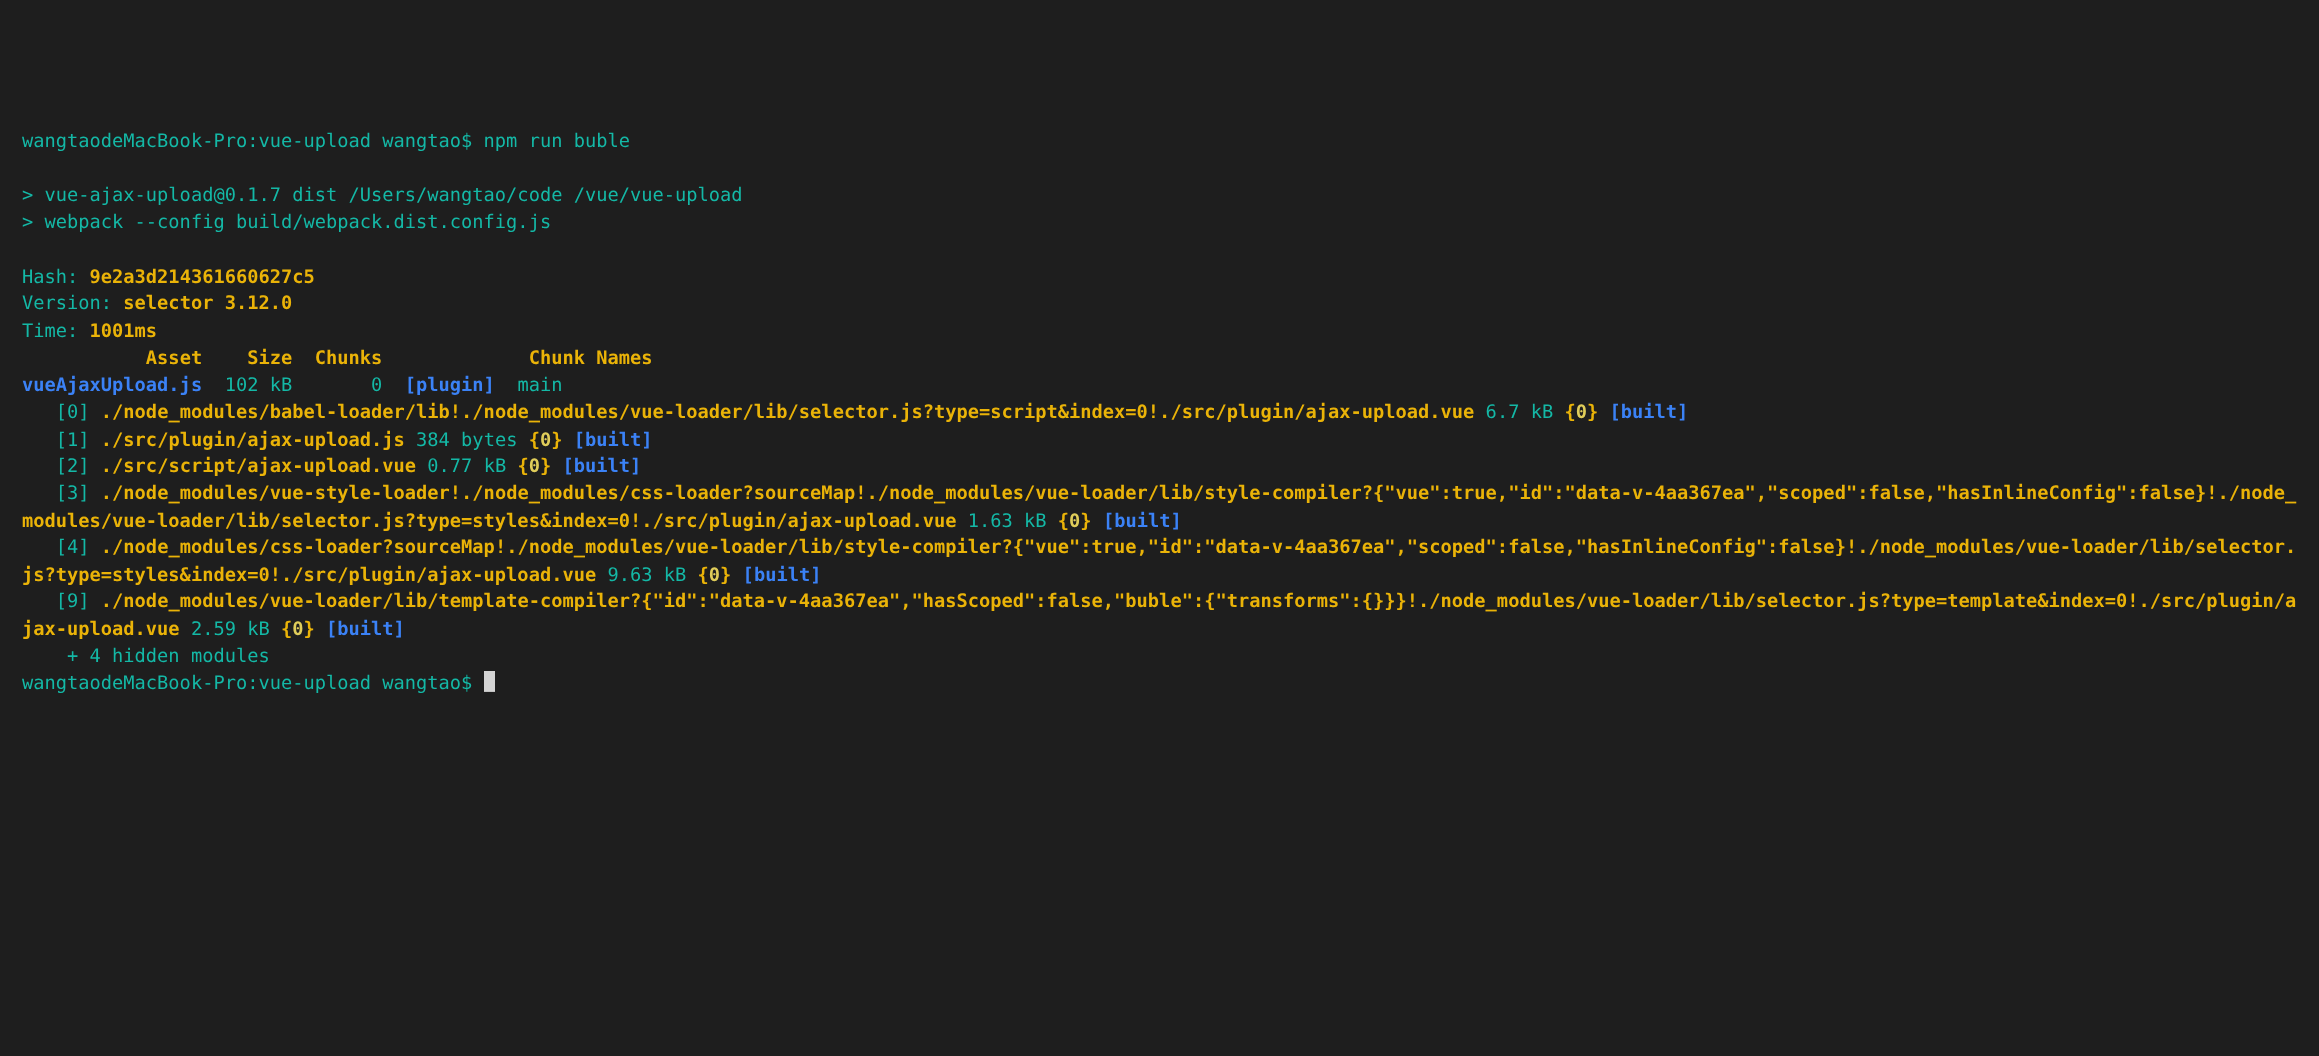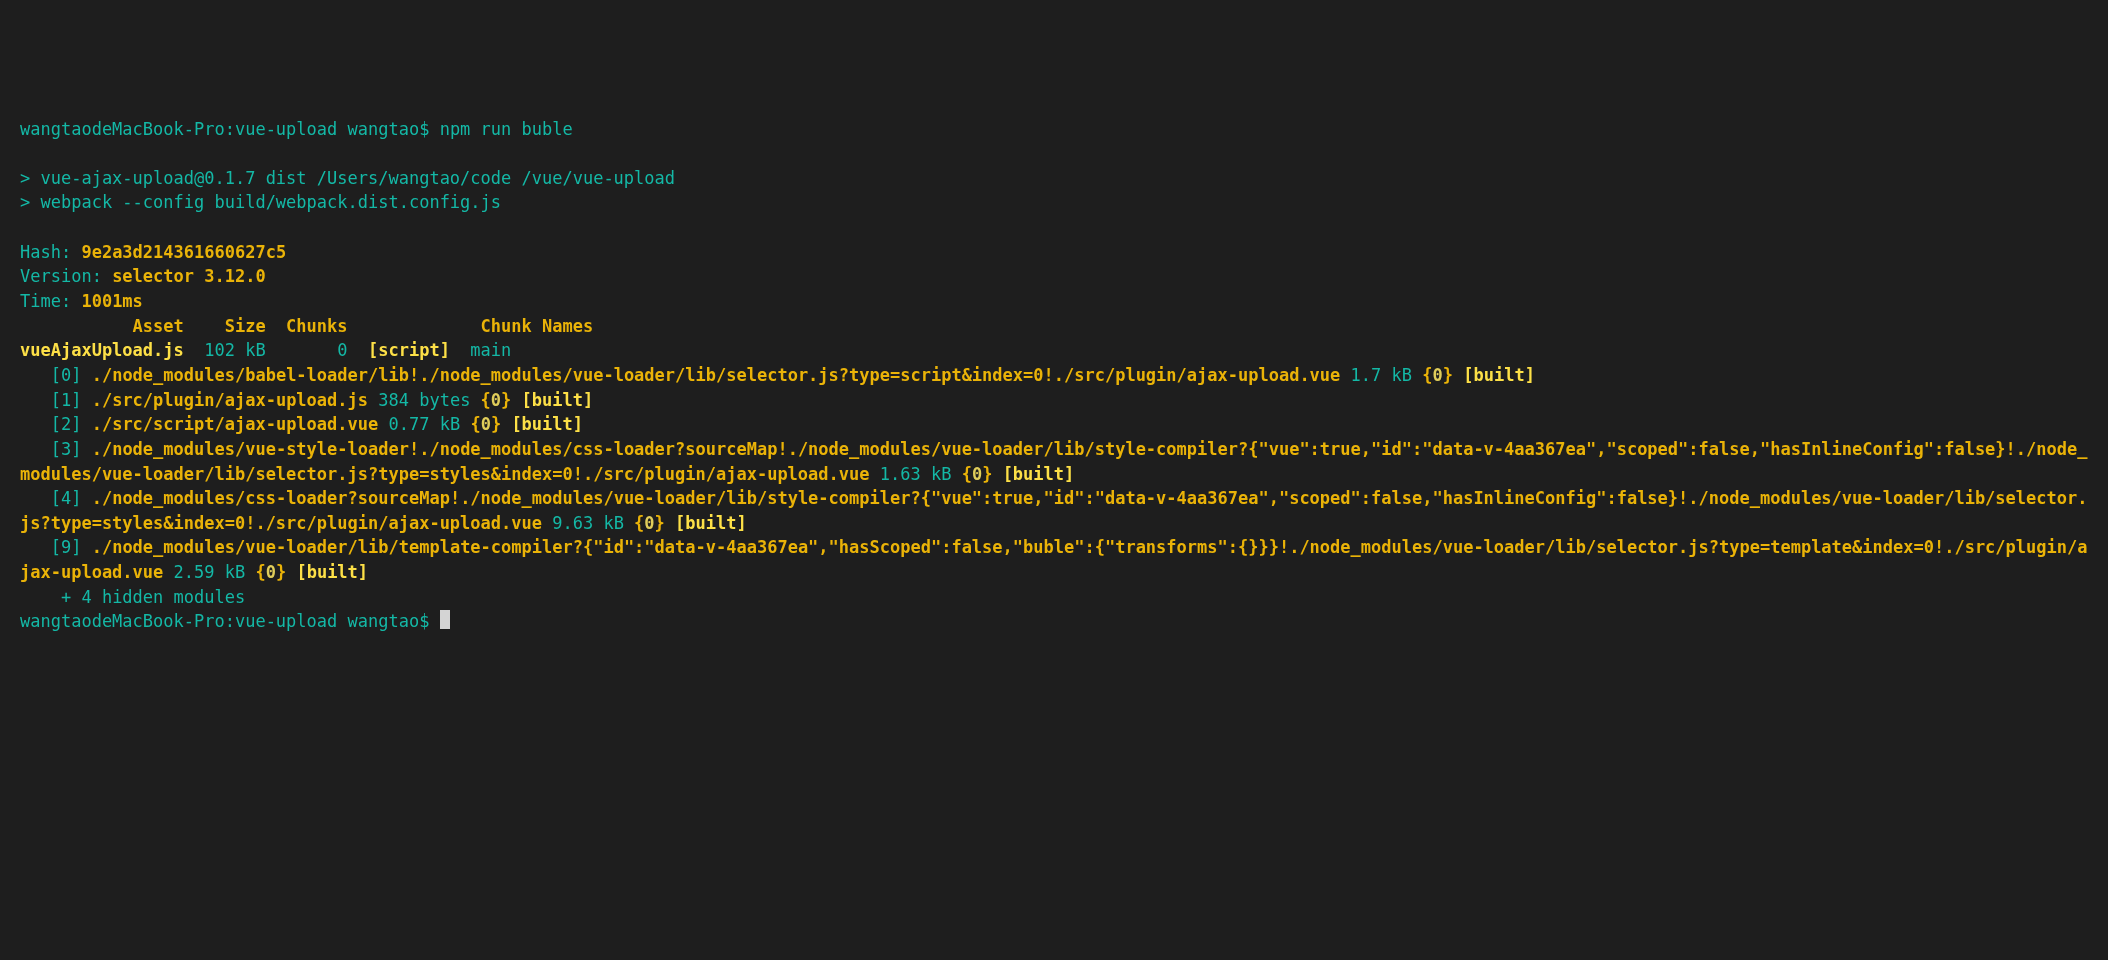--- a/index.html
+++ b/index.html
@@ -7,21 +7,21 @@
       background: #1e1e1e;
       color: #d4d4d4;
       font-family: "Menlo", "Monaco", "Consolas", monospace;
       font-size: 17px;
       line-height: 1.45;
       padding: 18px 20px;
       white-space: pre-wrap;
       word-break: break-all;
     }
     .bold { font-weight: bold; color: #eab308; }
-    .green { color: #fde047; font-weight: bold; }
+    .green { color: #3b82f6; font-weight: bold; }
     .yellow { color: #e0cd5a; font-weight: bold; }
     .normal { color: #14b8a6; }
     .cursor {
       display: inline-block;
       width: 10px;
       height: 19px;
       background: #d4d4d4;
       vertical-align: text-bottom;
       margin-bottom: 2px;
     }
@@ -34,22 +34,22 @@
 
 <pre><span class="normal">wangtaodeMacBook-Pro:vue-upload wangtao$ </span><span class="normal">npm run buble</span>
 
 <span class="normal">&gt; vue-ajax-upload@0.1.7 dist /Users/wangtao/code /vue/vue-upload</span>
 <span class="normal">&gt; webpack --config build/webpack.dist.config.js</span>
 
 <span class="normal">Hash: </span><span class="bold">9e2a3d214361660627c5</span>
 <span class="normal">Version: </span><span class="bold">selector 3.12.0</span>
 <span class="normal">Time: </span><span class="bold">1001ms</span>
 <span class="bold">           Asset    Size  Chunks             Chunk Names</span>
-<span class="green">vueAjaxUpload.js</span><span class="normal">  102 kB       0  </span><span class="green">[script]</span><span class="normal">  main</span>
-<span class="normal">   [0] </span><span class="bold">./node_modules/babel-loader/lib!./node_modules/vue-loader/lib/selector.js?type=script&amp;index=0!./src/plugin/ajax-upload.vue</span><span class="normal"> 1.7 kB </span><span class="bold">{</span><span class="yellow">0</span><span class="bold">}</span><span> </span><span class="green">[built]</span>
+<span class="green">vueAjaxUpload.js</span><span class="normal">  102 kB       0  </span><span class="green">[plugin]</span><span class="normal">  main</span>
+<span class="normal">   [0] </span><span class="bold">./node_modules/babel-loader/lib!./node_modules/vue-loader/lib/selector.js?type=script&amp;index=0!./src/plugin/ajax-upload.vue</span><span class="normal"> 6.7 kB </span><span class="bold">{</span><span class="yellow">0</span><span class="bold">}</span><span> </span><span class="green">[built]</span>
 <span class="normal">   [1] </span><span class="bold">./src/plugin/ajax-upload.js</span><span class="normal"> 384 bytes </span><span class="bold">{</span><span class="yellow">0</span><span class="bold">}</span><span> </span><span class="green">[built]</span>
 <span class="normal">   [2] </span><span class="bold">./src/script/ajax-upload.vue</span><span class="normal"> 0.77 kB </span><span class="bold">{</span><span class="yellow">0</span><span class="bold">}</span><span> </span><span class="green">[built]</span>
 <span class="normal">   [3] </span><span class="bold">./node_modules/vue-style-loader!./node_modules/css-loader?sourceMap!./node_modules/vue-loader/lib/style-compiler?{"vue":true,"id":"data-v-4aa367ea","scoped":false,"hasInlineConfig":false}!./node_modules/vue-loader/lib/selector.js?type=styles&amp;index=0!./src/plugin/ajax-upload.vue</span><span class="normal"> 1.63 kB </span><span class="bold">{</span><span class="yellow">0</span><span class="bold">}</span><span> </span><span class="green">[built]</span>
 <span class="normal">   [4] </span><span class="bold">./node_modules/css-loader?sourceMap!./node_modules/vue-loader/lib/style-compiler?{"vue":true,"id":"data-v-4aa367ea","scoped":false,"hasInlineConfig":false}!./node_modules/vue-loader/lib/selector.js?type=styles&amp;index=0!./src/plugin/ajax-upload.vue</span><span class="normal"> 9.63 kB </span><span class="bold">{</span><span class="yellow">0</span><span class="bold">}</span><span> </span><span class="green">[built]</span>
 <span class="normal">   [9] </span><span class="bold">./node_modules/vue-loader/lib/template-compiler?{"id":"data-v-4aa367ea","hasScoped":false,"buble":{"transforms":{}}}!./node_modules/vue-loader/lib/selector.js?type=template&amp;index=0!./src/plugin/ajax-upload.vue</span><span class="normal"> 2.59 kB </span><span class="bold">{</span><span class="yellow">0</span><span class="bold">}</span><span> </span><span class="green">[built]</span>
 <span class="normal">    + 4 hidden modules</span>
 <span class="normal">wangtaodeMacBook-Pro:vue-upload wangtao$ </span><span class="cursor"></span></pre>
 
 
 

